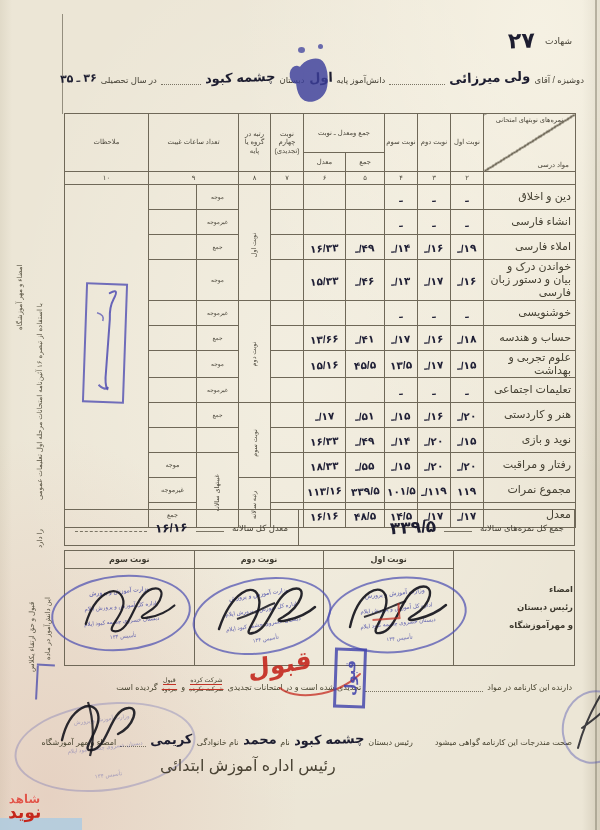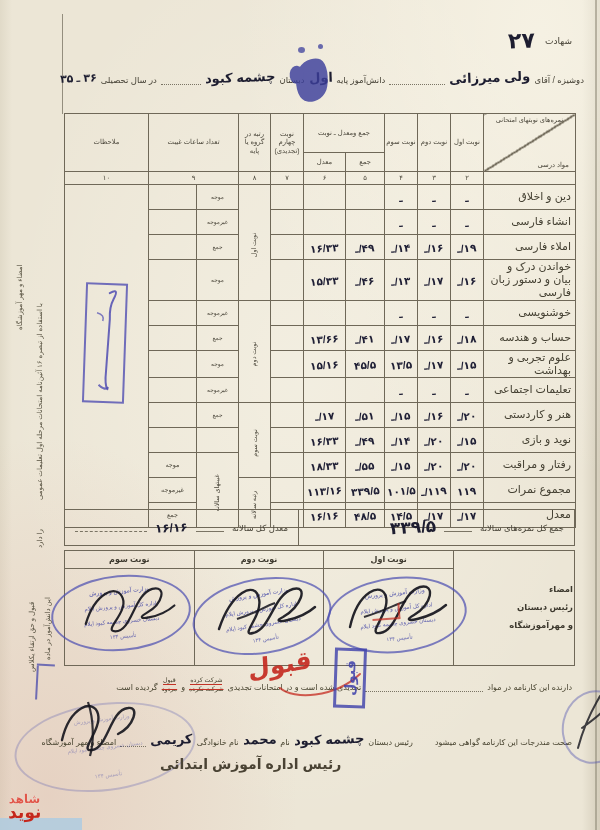--- a/index.html
+++ b/index.html
@@ -106,21 +106,21 @@
     transform:rotate(-9deg) skewX(-6deg);letter-spacing:-1px;opacity:.9;}
   .red-swoosh{position:absolute;right:236px;top:664px;}
   .blue-box-stamp{position:absolute;left:334px;top:648px;width:26px;height:54px;border:3px solid rgba(60,62,170,.8);
     display:flex;align-items:center;justify-content:center;transform:rotate(2deg);}
   .blue-box-stamp span{transform:rotate(-90deg);font-size:14px;font-weight:800;color:rgba(60,62,170,.85);}
   .blue-bracket{position:absolute;left:36px;top:664px;width:16px;height:34px;border-left:2px solid rgba(60,62,170,.7);
     border-top:2px solid rgba(60,62,170,.7);transform:rotate(3deg);}
   .red-tick{position:absolute;left:372px;top:604px;width:26px;height:14px;border-bottom:2px solid rgba(196,40,30,.7);
     border-right:2px solid rgba(196,40,30,.7);transform:rotate(-4deg);}
 
-  .footer-official{position:absolute;left:160px;top:756px;font-size:14px;font-weight:bold;color:#4a4334;}
+  .footer-official{position:absolute;left:160px;top:756px;font-size:16px;font-weight:normal;color:#4a4334;}
 
   
   .vnote{position:absolute;transform-origin:top left;transform:rotate(-90deg);font-size:7px;color:#55503f;white-space:nowrap;}
 
   
   .wm{position:absolute;left:0;bottom:0;right:0;height:46px;}
   .wm-strip{position:absolute;left:0;bottom:0;width:82px;height:12px;background:#aecbe0;opacity:.85;}
   .wm-logo{position:absolute;left:8px;bottom:8px;text-align:center;line-height:.95;transform:rotate(-1deg);}
   .wm-logo .t{display:block;font-size:12px;font-weight:800;color:#e0574a;text-shadow:0 0 1px #fff;}
   .wm-logo .b{display:block;font-size:17px;font-weight:800;color:#c5271c;}

